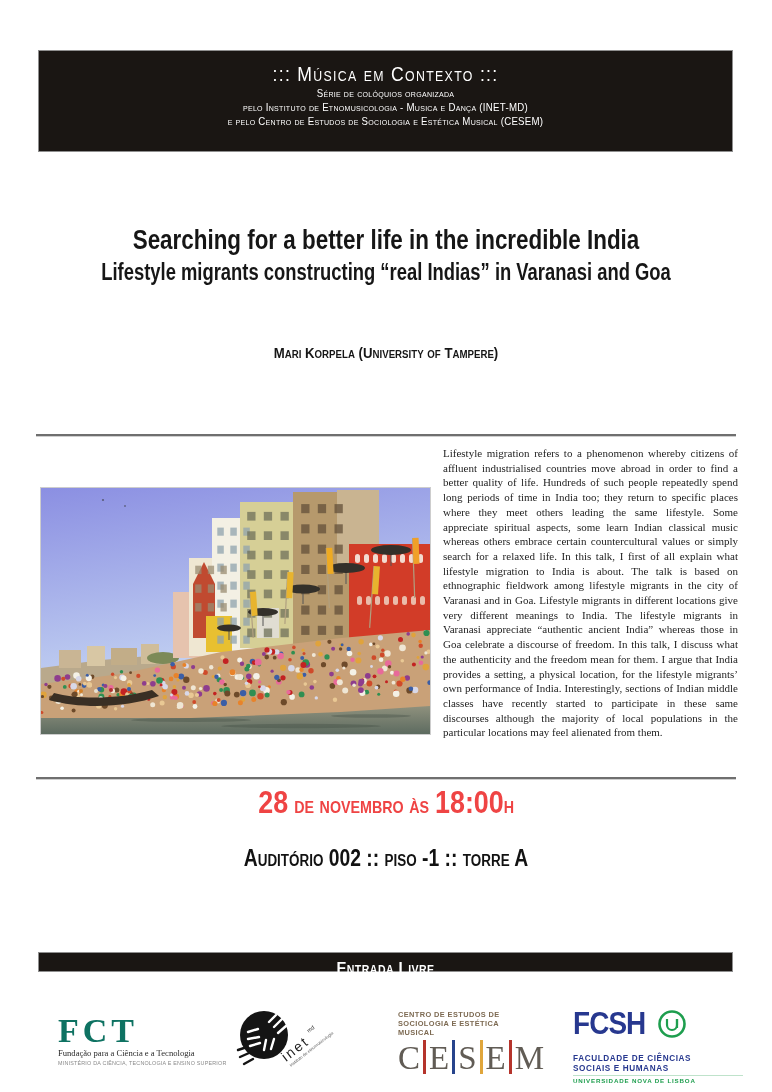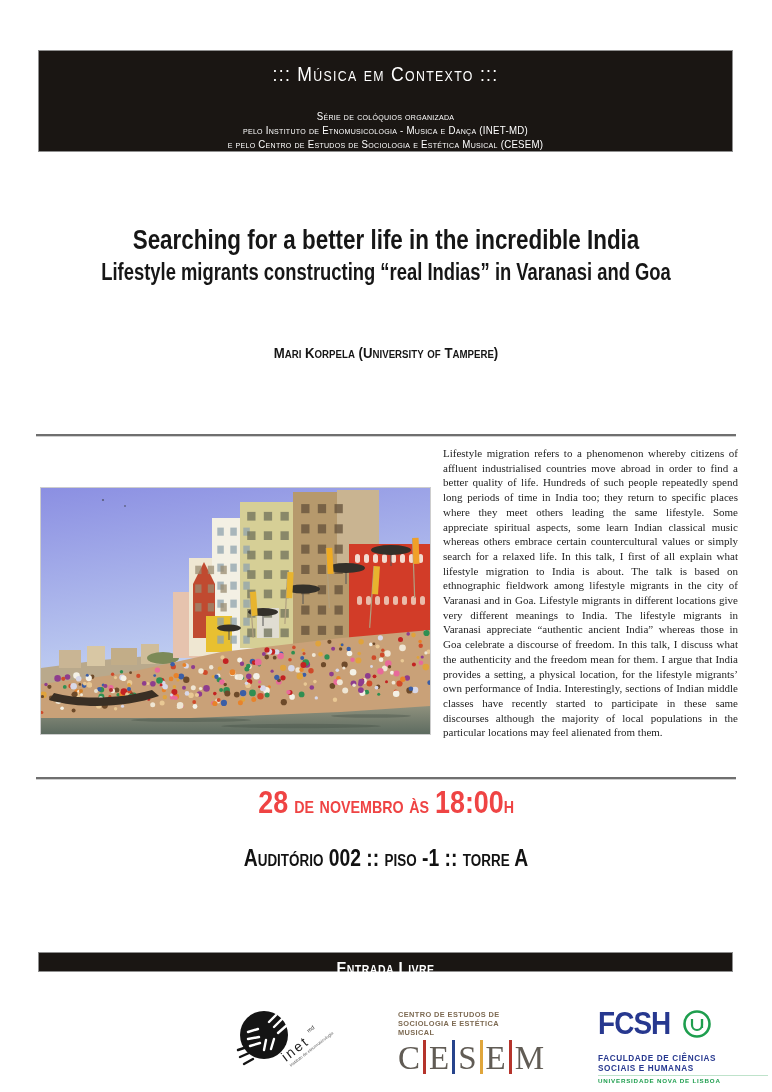--- a/index.html
+++ b/index.html
@@ -14,21 +14,21 @@
   .sc{font-variant:small-caps;}
 
   
   .banner{
     left:38px; width:695px; background:#1a1613;
     border:1px solid #8f8f8f; box-sizing:border-box;
     color:#fff; text-align:center;
   }
   .banner.top{top:50px; height:102px; padding-top:12px;}
   .series-title{font-size:20px; letter-spacing:1.5px; transform:scaleX(0.88);}
-  .series-lines{margin-top:23px; line-height:14px;}
+  .series-lines{margin-top:0; line-height:14px;}
   .series-line{font-size:11px; transform:scaleX(0.88); letter-spacing:0.3px;}
 
   
   .talk-title{top:224px; font-size:28px; transform:scaleX(0.80); letter-spacing:0px; color:#161616;}
   .talk-subtitle{top:259px; font-size:23px; transform:scaleX(0.80); color:#161616;}
   .speaker{top:344px; font-size:15px; transform:scaleX(0.88); color:#161616;}
 
   
   .divider{left:36px; width:700px; height:2px; background:#6f6f6f; border-bottom:1px solid #cfcfcf;}
 
@@ -60,21 +60,21 @@
   .fct-name{font-size:8.6px; color:#2a2a2a; margin-top:2px; font-family:"Liberation Serif",serif;}
   .fct-ministry{font-size:5.4px; color:#8a8a8a; margin-top:2px; letter-spacing:0.2px; text-transform:uppercase;}
 
   .inet{left:236px; top:1006px;}
 
   .cesem{left:398px; top:1010px; width:150px;}
   .cesem-org{font-size:7.4px; font-weight:700; letter-spacing:0.4px; color:#7d6a52; line-height:9px; text-transform:uppercase;}
   .cesem-word{margin-top:3px; font-family:"Liberation Serif",serif; font-size:33px; color:#615c55; line-height:30px;}
   .cesem-word i{display:inline-block; width:3px; height:34px; margin:0 3px; vertical-align:-5px;}
 
-  .fcsh{left:598px; top:1006px; width:170px;}
+  .fcsh{left:573px; top:1006px; width:170px;}
   .fcsh-row{display:flex; align-items:center; gap:4px;}
   .fcsh-acronym{font-size:31px; font-weight:700; letter-spacing:-1px; transform:scaleX(0.9); transform-origin:left;}
   .fcsh-fac{font-size:8.2px; font-weight:700; letter-spacing:0.6px; line-height:9.5px; text-transform:uppercase;margin-top:12px;}
   .fcsh-uni{font-size:6.2px; font-weight:700; letter-spacing:0.8px; margin-top:2px; text-transform:uppercase; border-top:1px solid #bfe3cb; padding-top:1px;}
 </style>
 </head>
 <body>
 
 <div class="page">
 
@@ -588,20 +588,25 @@
     <span class="inner">
       <span class="d-big">28</span><span class="d-mid">de novembro às</span><span class="d-big">18:00</span><span class="d-suf">h</span>
     </span>
   </div>
   <div class="abs center cond sc event-location">Auditório 002 :: piso -1 :: torre A</div>
 
   <div class="abs banner bottom" style="background: rgb(26, 22, 19);">
     <div class="admission sc" style="font-weight:700">Entrada Livre</div>
   </div>
 
+  <div class="abs fct">
+    <div class="fct-acronym" style="color: rgb(14, 114, 98);">FCT</div>
+    <div class="fct-name">Fundação para a Ciência e a Tecnologia</div>
+    <div class="fct-ministry">Ministério da Ciência, Tecnologia e Ensino Superior</div>
+  </div>
 
   <div class="abs inet">
     <svg width="115" height="74" viewBox="0 0 115 74">
       <circle cx="28" cy="29" r="24" fill="#141414"></circle>
       <g stroke="#ffffff" stroke-width="2.4" stroke-linecap="round">
         <line x1="33" y1="16" x2="40" y2="9"></line>
         <line x1="38" y1="21" x2="46" y2="13"></line>
         <line x1="42" y1="27" x2="50" y2="20"></line>
         <line x1="12" y1="26" x2="22" y2="23"></line>
         <line x1="12" y1="33" x2="23" y2="31"></line>

